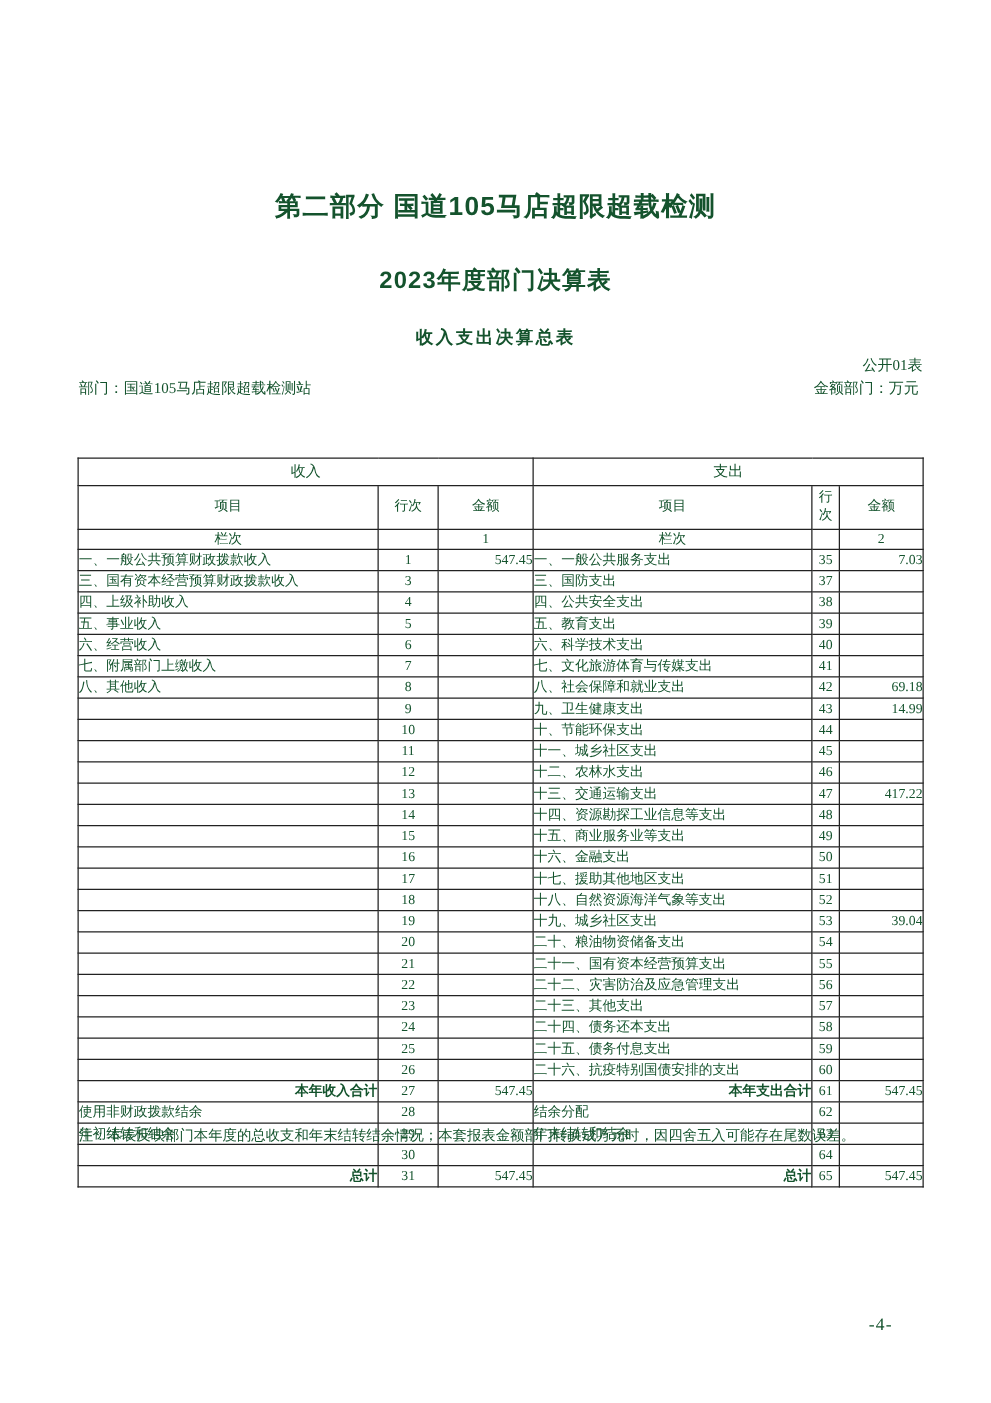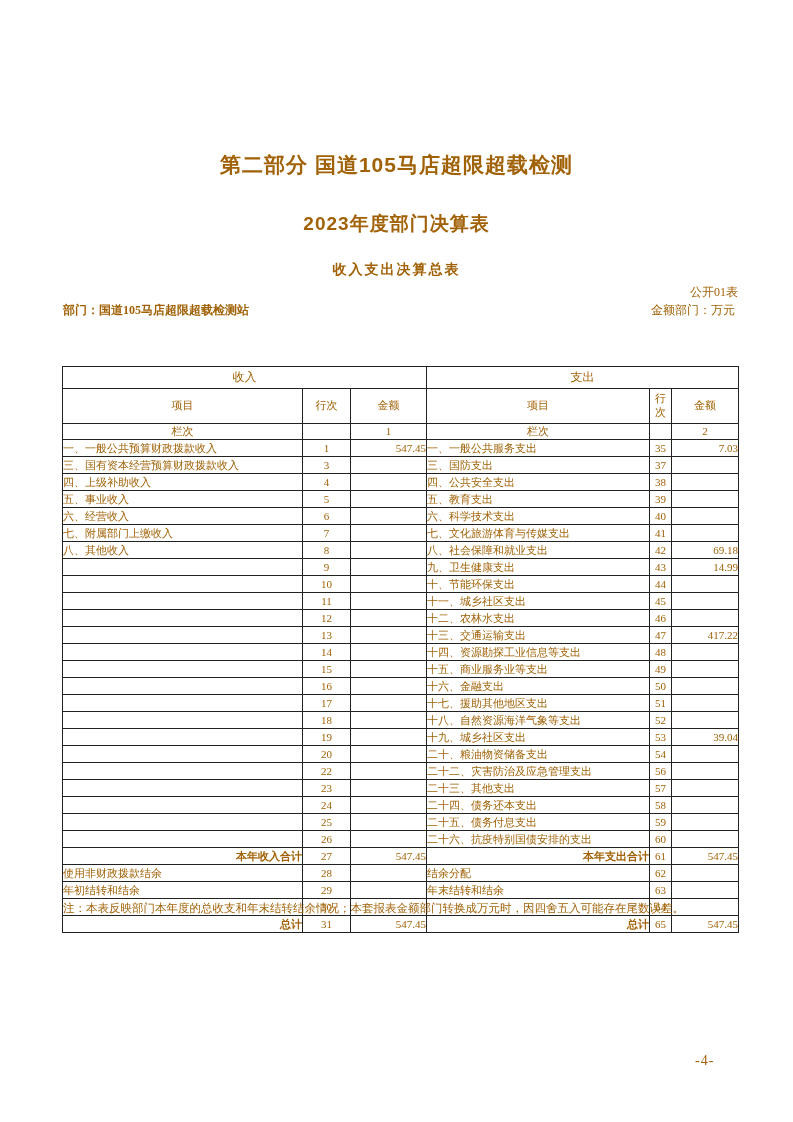--- a/index.html
+++ b/index.html
@@ -1,30 +1,30 @@
 <!DOCTYPE html>
 <html><head>
 <meta charset="utf-8">
 <style>
   html, body { margin:0; padding:0; background:#fff; }
   .page {
     position:relative; width:793px; height:1122px; background:#ffffff;
-    font-family:"Liberation Serif","DejaVu Serif",serif; color:#a16207;
+    font-family:"Liberation Serif","DejaVu Serif",serif; color:#14532d;
     overflow:hidden; margin:0 auto;
   }
   .title {
     position:absolute; left:0; width:793px; text-align:center;
     font-family:"Liberation Sans","DejaVu Sans",sans-serif; font-weight:bold;
   }
   .t1 { top:151px; font-size:21px; letter-spacing:1px; }
   .t2 { top:211px; font-size:19px; letter-spacing:1px; }
   .t3 { top:261px; font-size:14px; letter-spacing:2px; }
   .meta { position:absolute; font-size:12px; white-space:nowrap; }
   .meta-public { top:284px; right:55px; }
-  .meta-dept   { top:302px; left:63px;font-weight:bold; }
+  .meta-dept   { top:302px; left:63px; }
   .meta-unit   { top:302px; right:58px; }
 
   table.fin {
     position:absolute; top:321px; left:62px; width:676px;
     border-collapse:collapse; table-layout:fixed; font-size:11px;margin-top:45px;
   }
   table.fin td {
     border:1px solid #222; padding:0; height:16px; line-height:1.15;
     overflow:hidden; white-space:nowrap; vertical-align:middle;
   }
@@ -237,20 +237,28 @@
         <tr>
       <td class="item"></td>
       <td class="rno">20</td>
       <td class="amt"></td>
       <td class="item">二十、粮油物资储备支出</td>
       <td class="rno">54</td>
       <td class="amt"></td>
     </tr>
         <tr>
       <td class="item"></td>
+      <td class="rno">21</td>
+      <td class="amt"></td>
+      <td class="item">二十一、国有资本经营预算支出</td>
+      <td class="rno">55</td>
+      <td class="amt"></td>
+    </tr>
+        <tr>
+      <td class="item"></td>
       <td class="rno">22</td>
       <td class="amt"></td>
       <td class="item">二十二、灾害防治及应急管理支出</td>
       <td class="rno">56</td>
       <td class="amt"></td>
     </tr>
         <tr>
       <td class="item"></td>
       <td class="rno">23</td>
       <td class="amt"></td>

